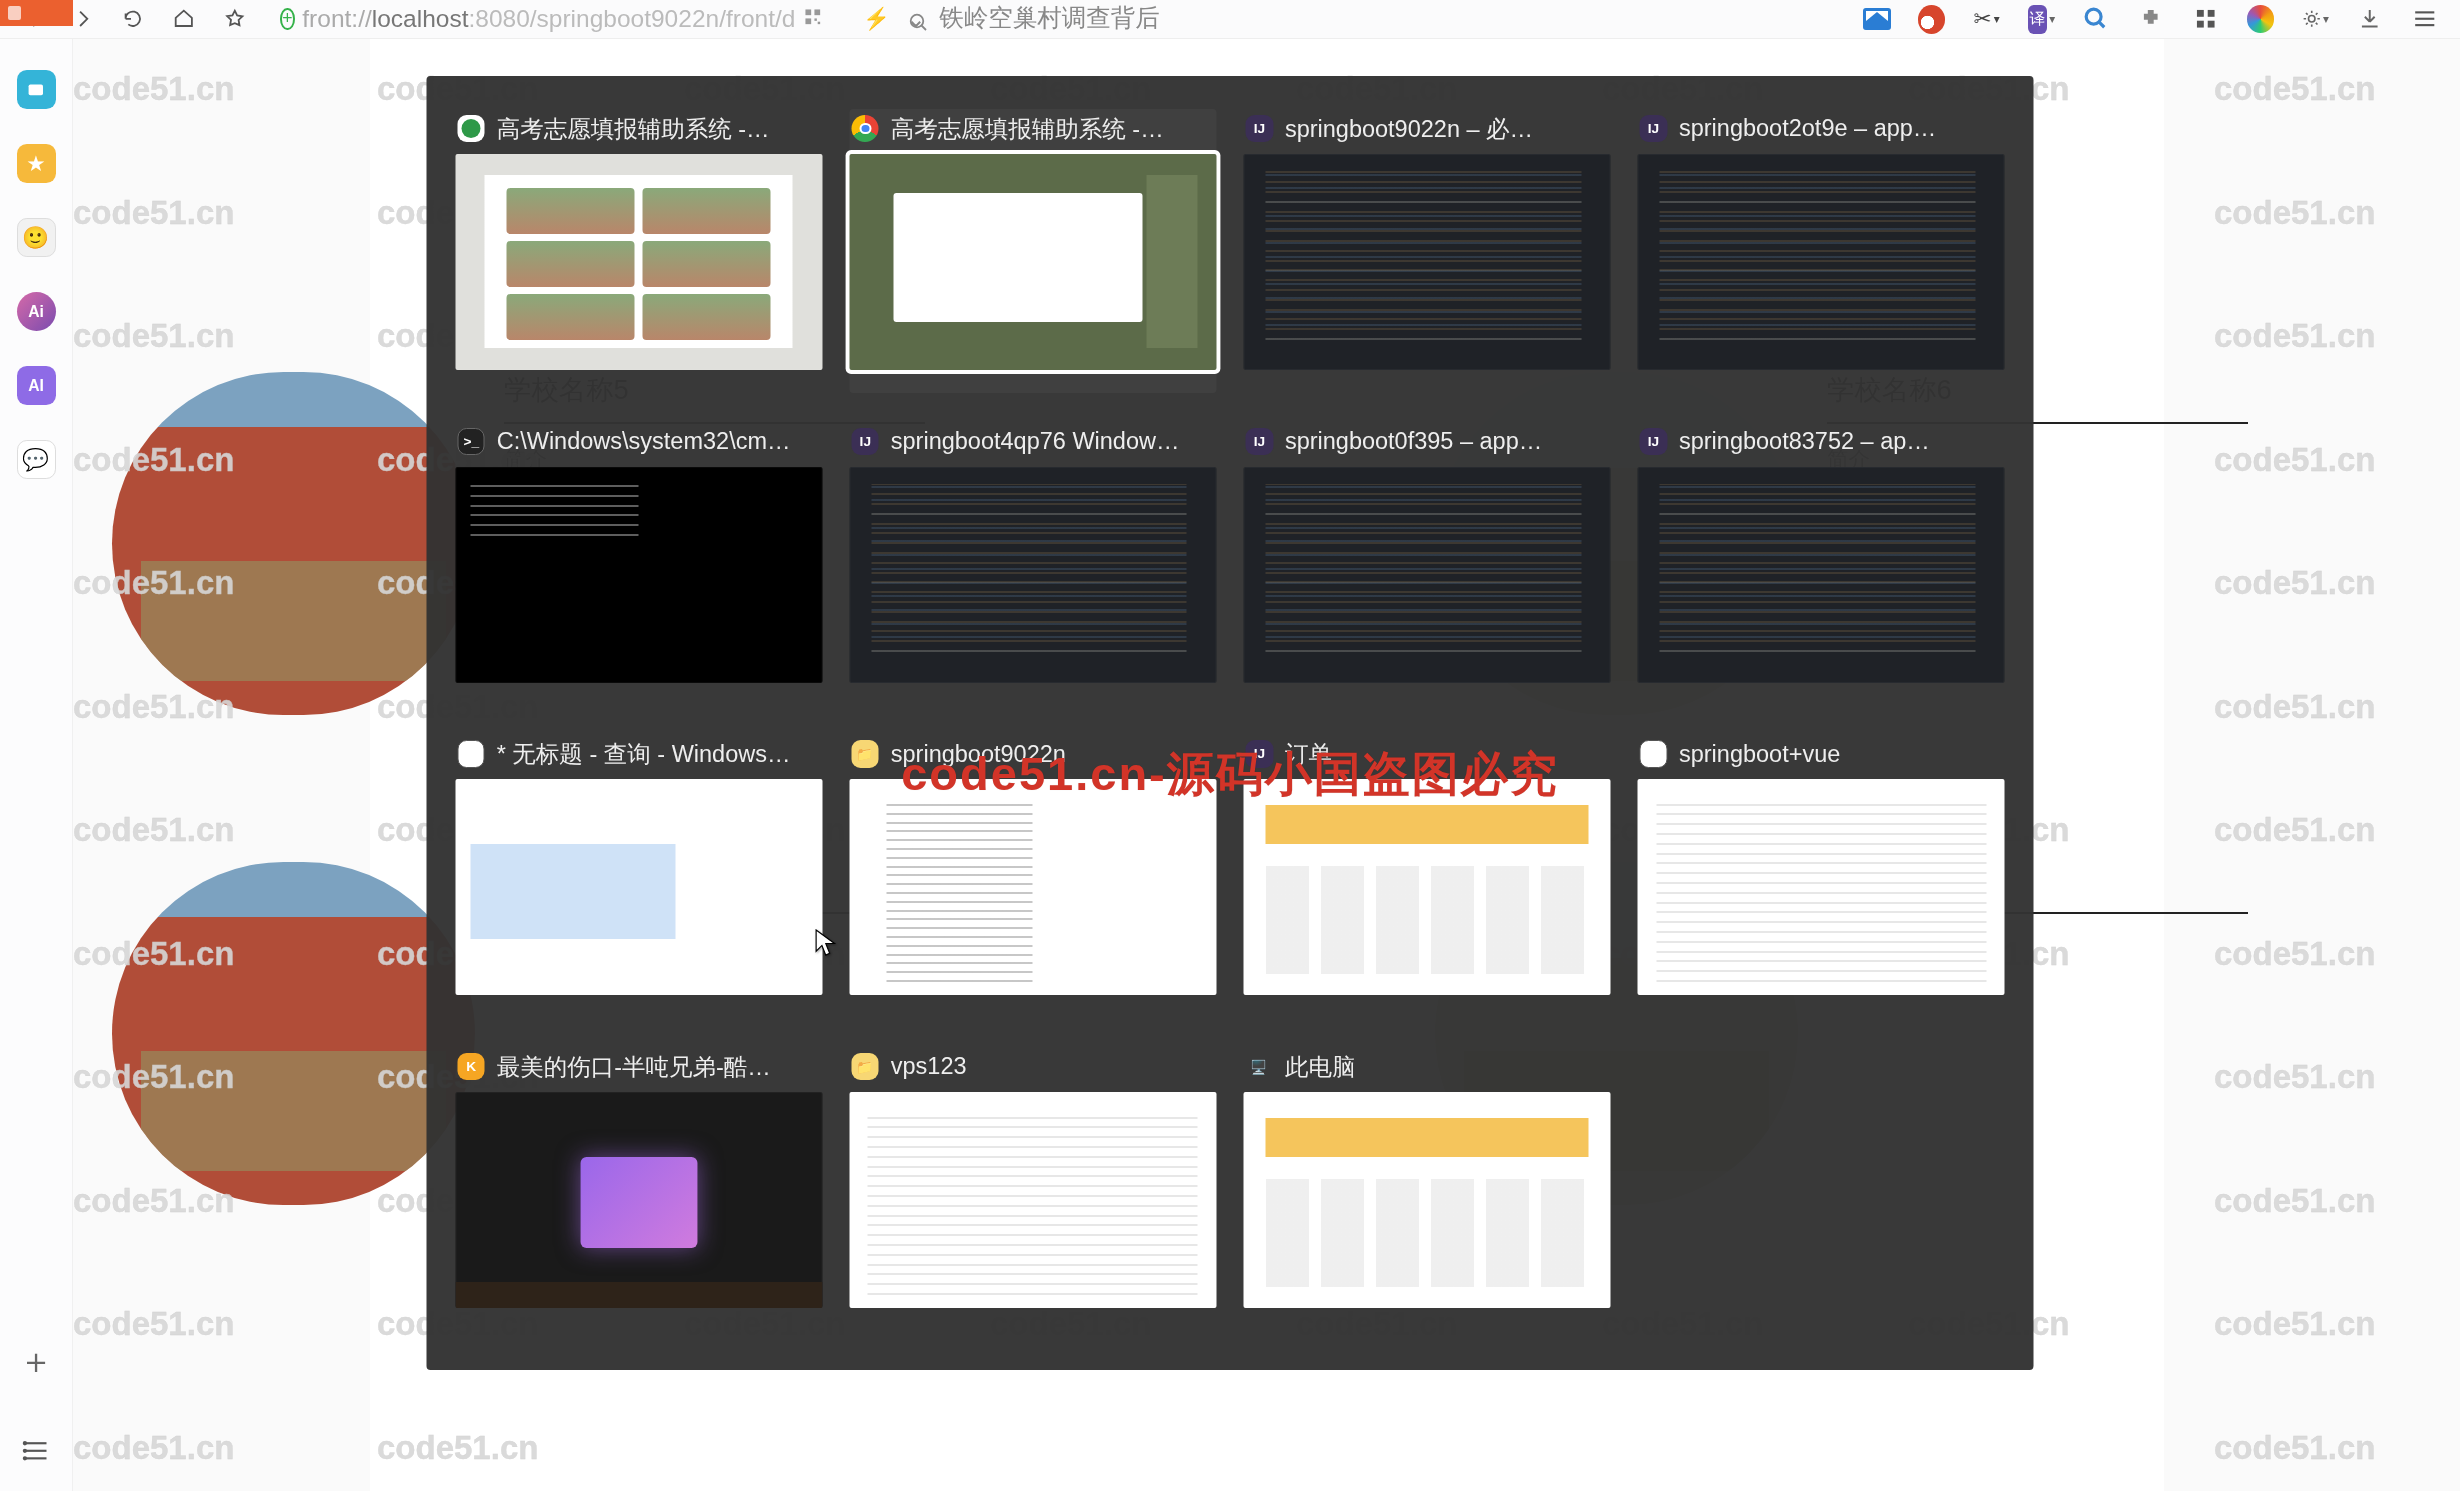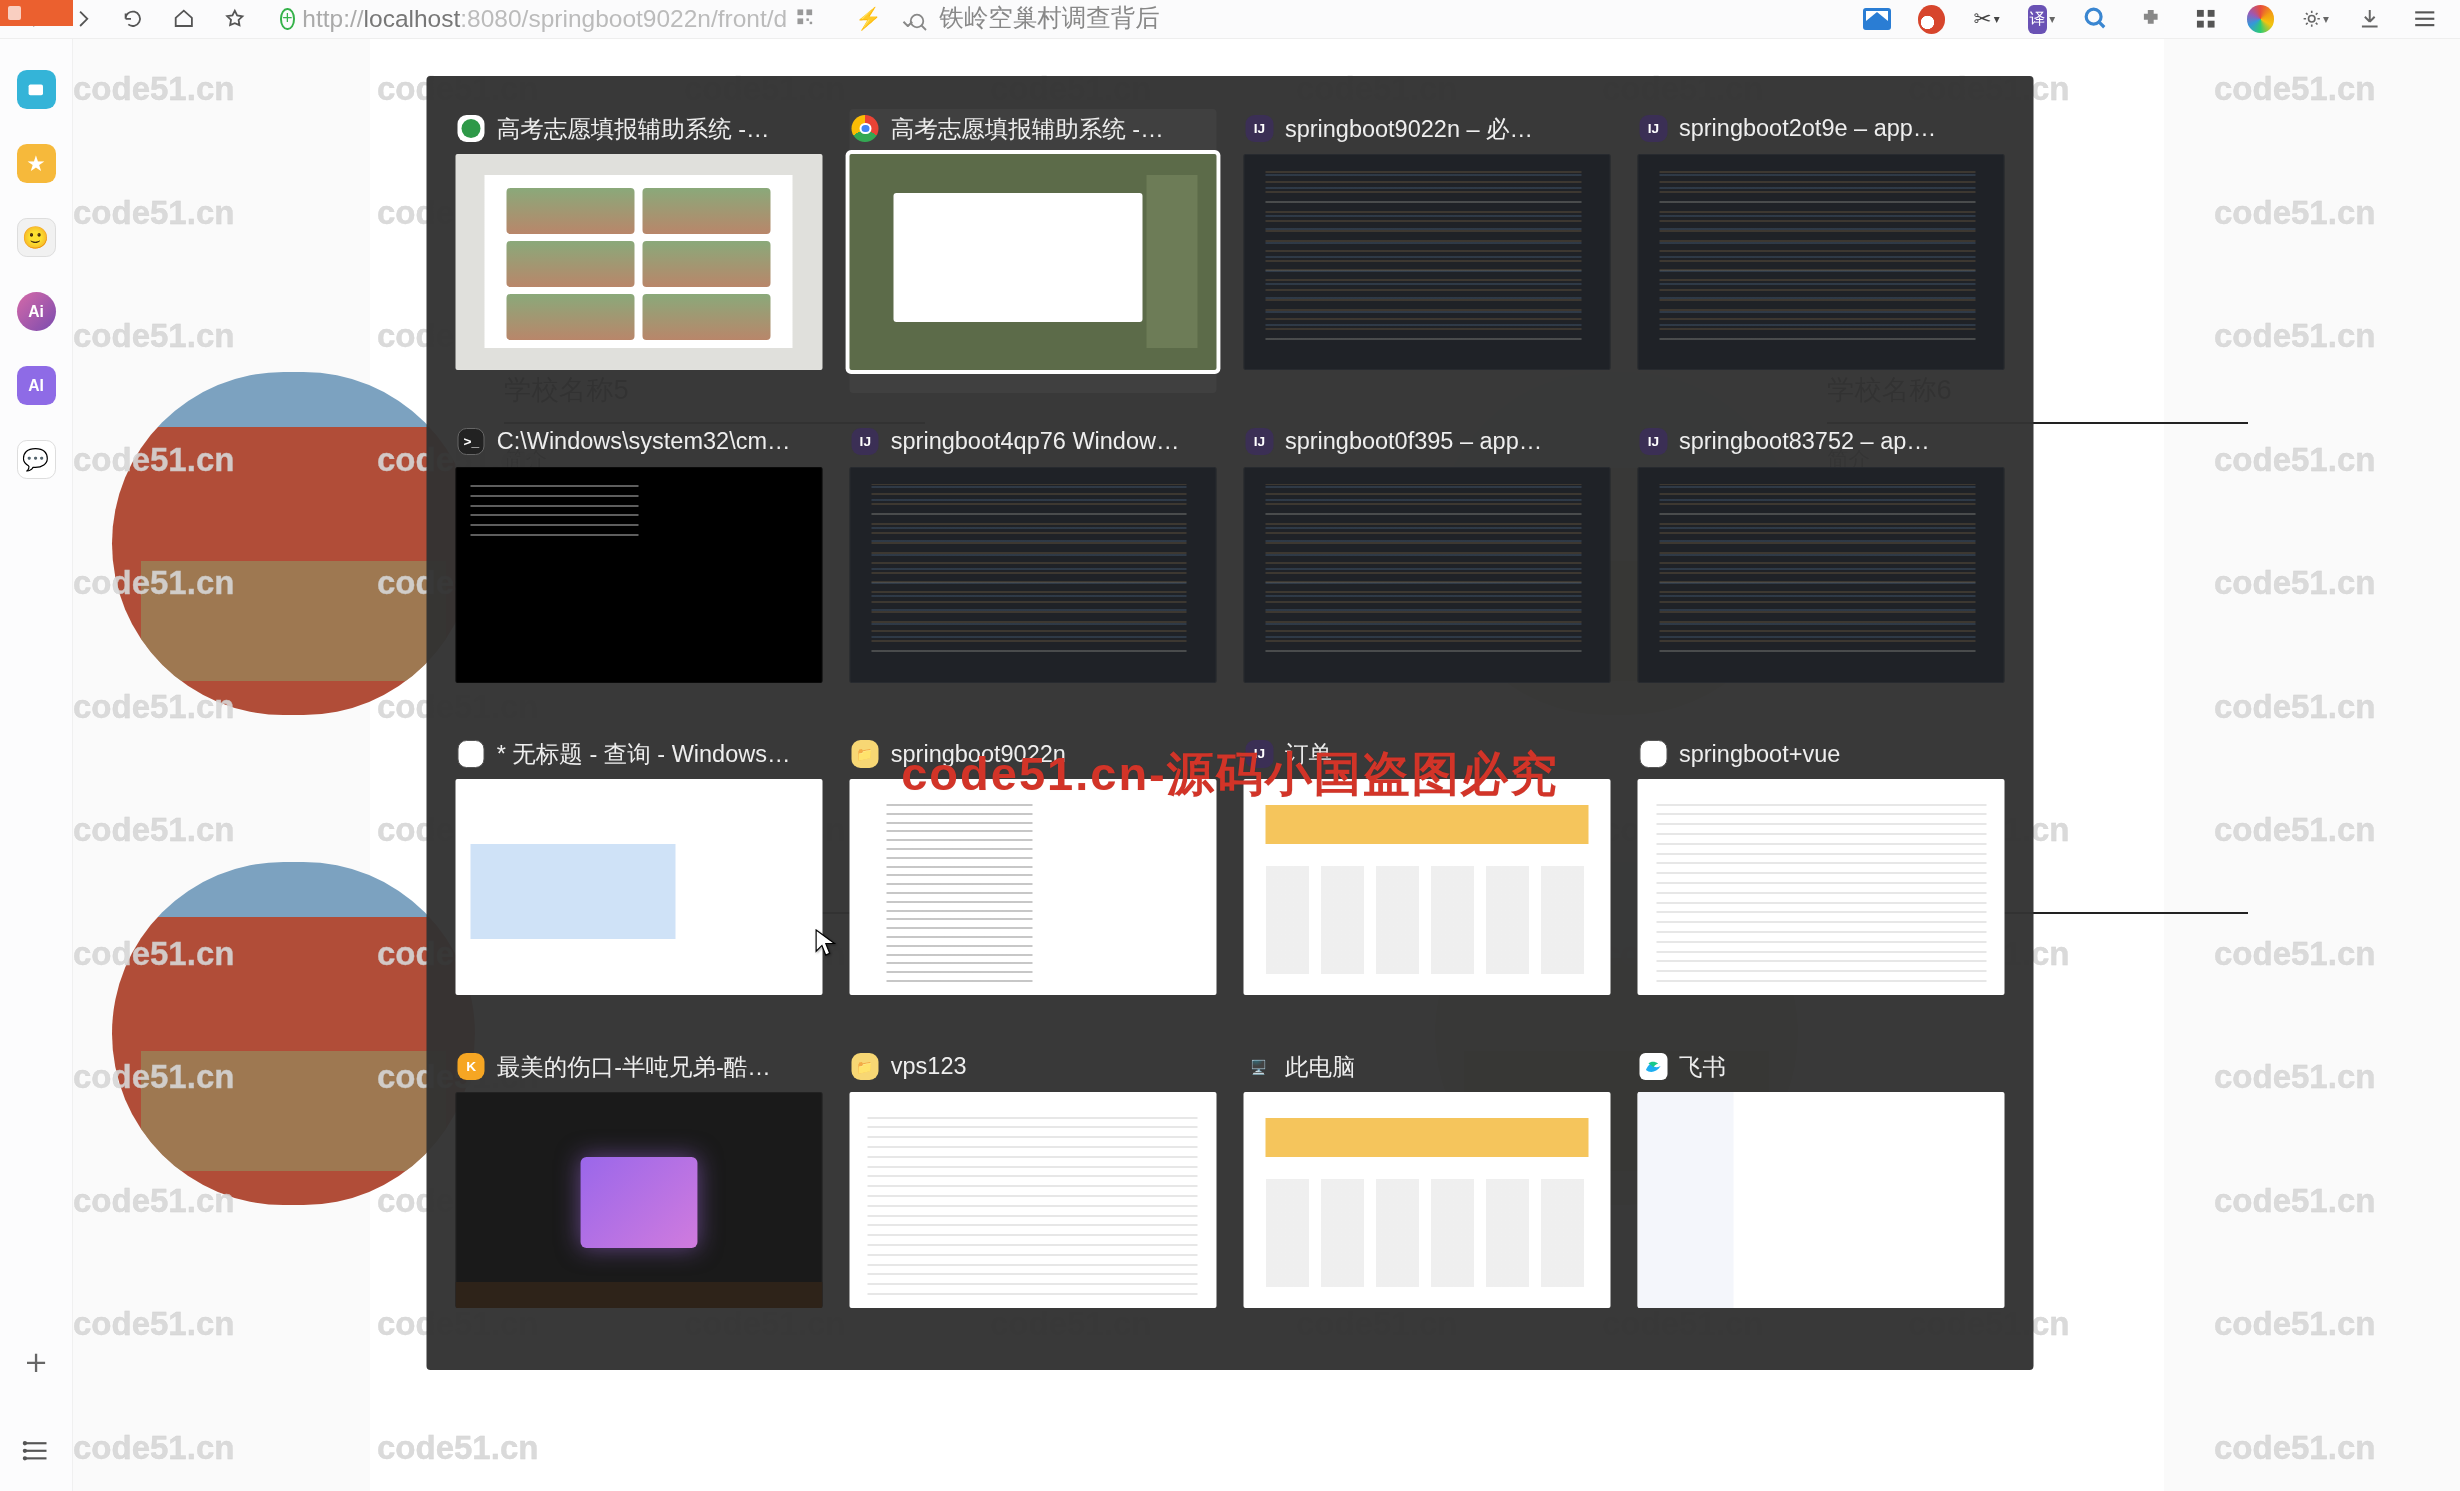--- a/index.html
+++ b/index.html
@@ -250,21 +250,21 @@
           <path d="M12 3l2.6 5.3 5.9.9-4.3 4.1 1 5.8L12 16.9 6.8 19l1-5.8L3.5 9.1l5.9-.9z"></path>
         </svg>
     </div>
   </div>
 
   <div class="url-bar">
     <span style="width:21.6px;height:21.6px;border-radius:50%;border:2px solid #35b24a;display:inline-flex;align-items:center;justify-content:center;">
       <span style="color:#35b24a;font-size:17.6px;line-height:1;">+</span>
     </span>
     <span class="addr">
-      <span class="scheme">http://</span><span class="host">localhost</span><span class="path">:8080/springboot9022n/front/d</span>
+      <span class="scheme">front://</span><span class="host">localhost</span><span class="path">:8080/springboot9022n/front/d</span>
     </span>
     <span class="qr">
       <svg width="19.6" height="19.6" viewBox="0 0 24 24" fill="#999">
           <rect x="3" y="3" width="7" height="7"></rect>
           <rect x="14" y="3" width="7" height="7"></rect>
           <rect x="3" y="14" width="7" height="7"></rect>
           <rect x="14" y="14" width="3" height="3"></rect>
           <rect x="18" y="18" width="3" height="3"></rect>
         </svg>
     </span>
@@ -608,32 +608,20 @@
     </div>
     <div class="win">
       <div class="win-header">
         <span>
           <span class="win-icon" style="background:transparent;">🖥️</span>
         </span>
         <span class="win-title">此电脑</span>
       </div>
       <div class="win-thumb thumb-explorer"></div>
     </div>
-    <div class="win">
-      <div class="win-header">
-        <span><span style="width:27.4px;height:27.4px;border-radius:5.9px;background:#fff;display:inline-flex;align-items:center;justify-content:center;">
-            <svg width="19.6" height="19.6" viewBox="0 0 24 24">
-              <path d="M3 16c5 4 13 3 18-5-6 3-10 1-12-3C6 10 4 13 3 16z" fill="#1eaef0"></path>
-              <path d="M6 8c3-3 8-3 12 0-3 1-5 3-6 5-2-3-4-4-6-5z" fill="#18c98b"></path>
-            </svg>
-          </span></span>
-        <span class="win-title">飞书</span>
-      </div>
-      <div class="win-thumb thumb-feishu"></div>
-    </div>
   </div>
 
 <div class="overlay-watermark">code51.cn-源码小国盗图必究</div>
 
 <div class="cursor" style="left:815px; top:929px;">
   <svg width="21.6" height="29" viewBox="0 0 22 30">
       <path d="M1 1l0 22 6-6 4 10 4-2-4-10h9z" fill="#fff" stroke="#000" stroke-width="1.2"></path>
     </svg>
 </div>
 

